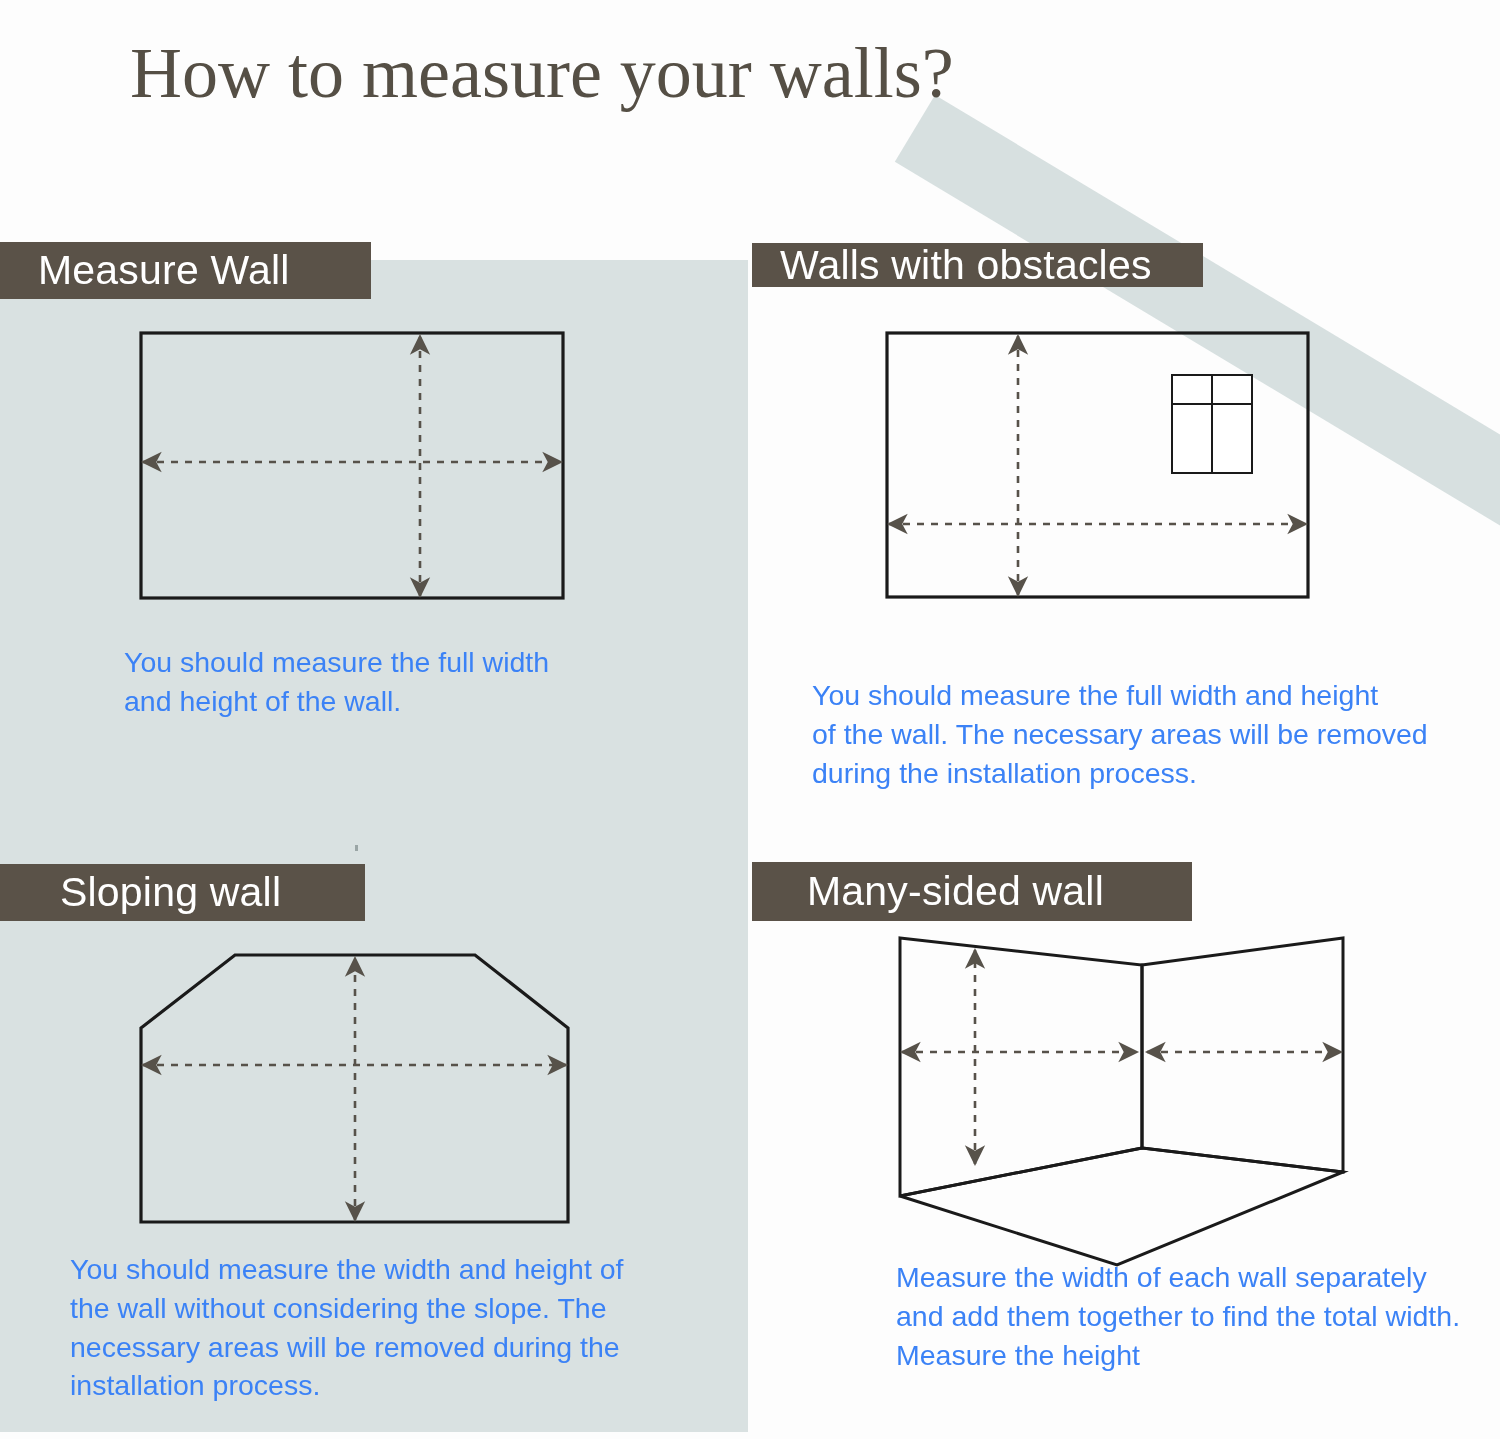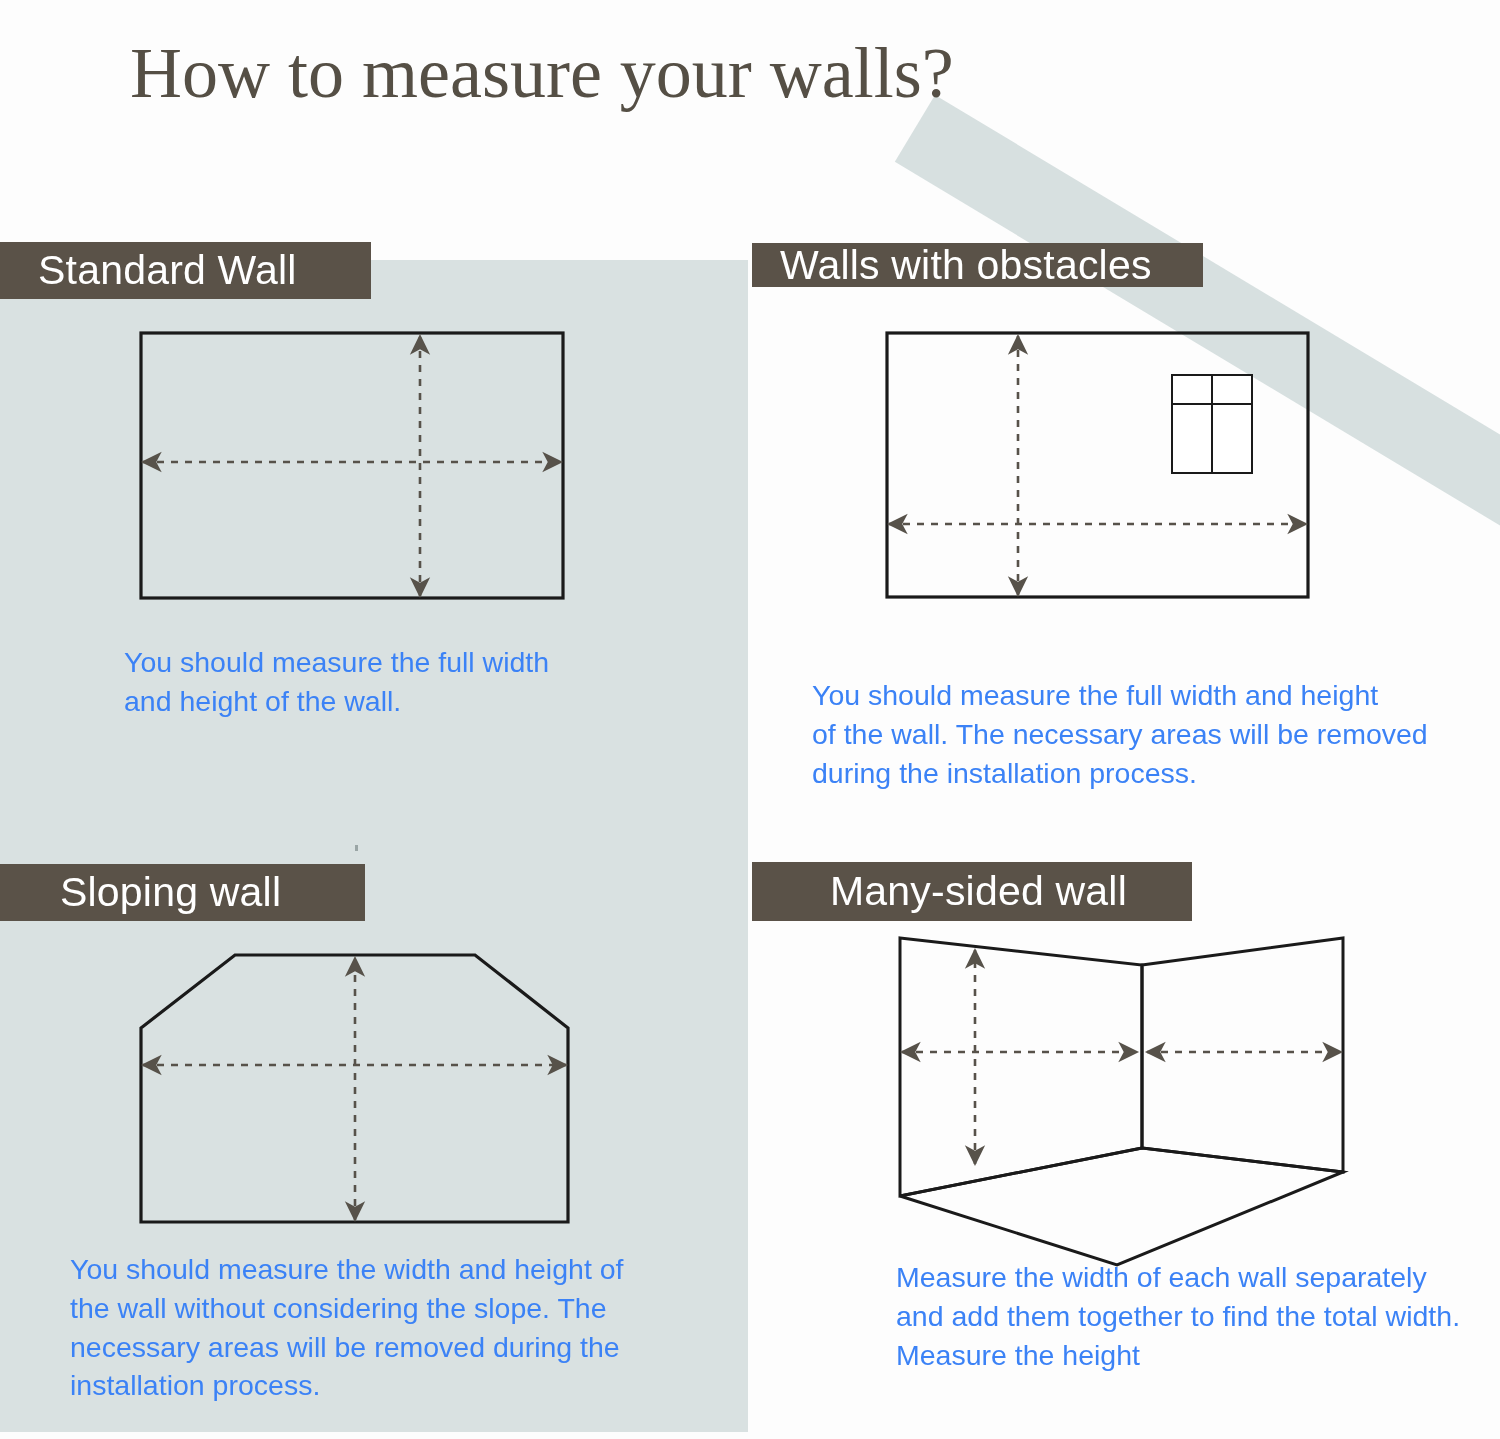--- a/index.html
+++ b/index.html
@@ -64,21 +64,21 @@
   .sec-bar span {
     font-size: 41px;
     font-weight: 400;
     letter-spacing: 0.2px;
     white-space: nowrap;
   }
 
   #bar-standard   { left: 0px;   top: 242px; width: 371px; height: 57px; padding-left: 38px; }
   #bar-obstacles  { left: 752px; top: 243px; width: 451px; height: 44px; padding-left: 28px; }
   #bar-sloping    { left: 0px;   top: 864px; width: 365px; height: 57px; padding-left: 60px; }
-  #bar-manysided  { left: 752px; top: 862px; width: 440px; height: 59px; padding-left: 78px; }
+  #bar-manysided  { left: 752px; top: 862px; width: 440px; height: 59px; padding-left: 55px; }
 
   
   .caption {
     position: absolute;
     font-size: 28.5px;
     line-height: 1.36;
     color: #3b82f6;
     white-space: pre-line;
   }
   #cap-standard  { left: 124px; top: 643px; width: 560px; }
@@ -113,21 +113,21 @@
 
   <div class="diag-band"></div>
 
   <div class="page-title">How to measure your walls?</div>
 
   <div class="tint-panel"></div>
 
   <div class="speck"></div>
 
   <div class="sec-bar" id="bar-standard">
-    <span>Standard Wall</span>
+    <span>Measure Wall</span>
   </div>
 
   <div class="sec-bar" id="bar-obstacles">
     <span>Walls with obstacles</span>
   </div>
 
   <div class="sec-bar" id="bar-sloping">
     <span>Sloping wall</span>
   </div>
 

